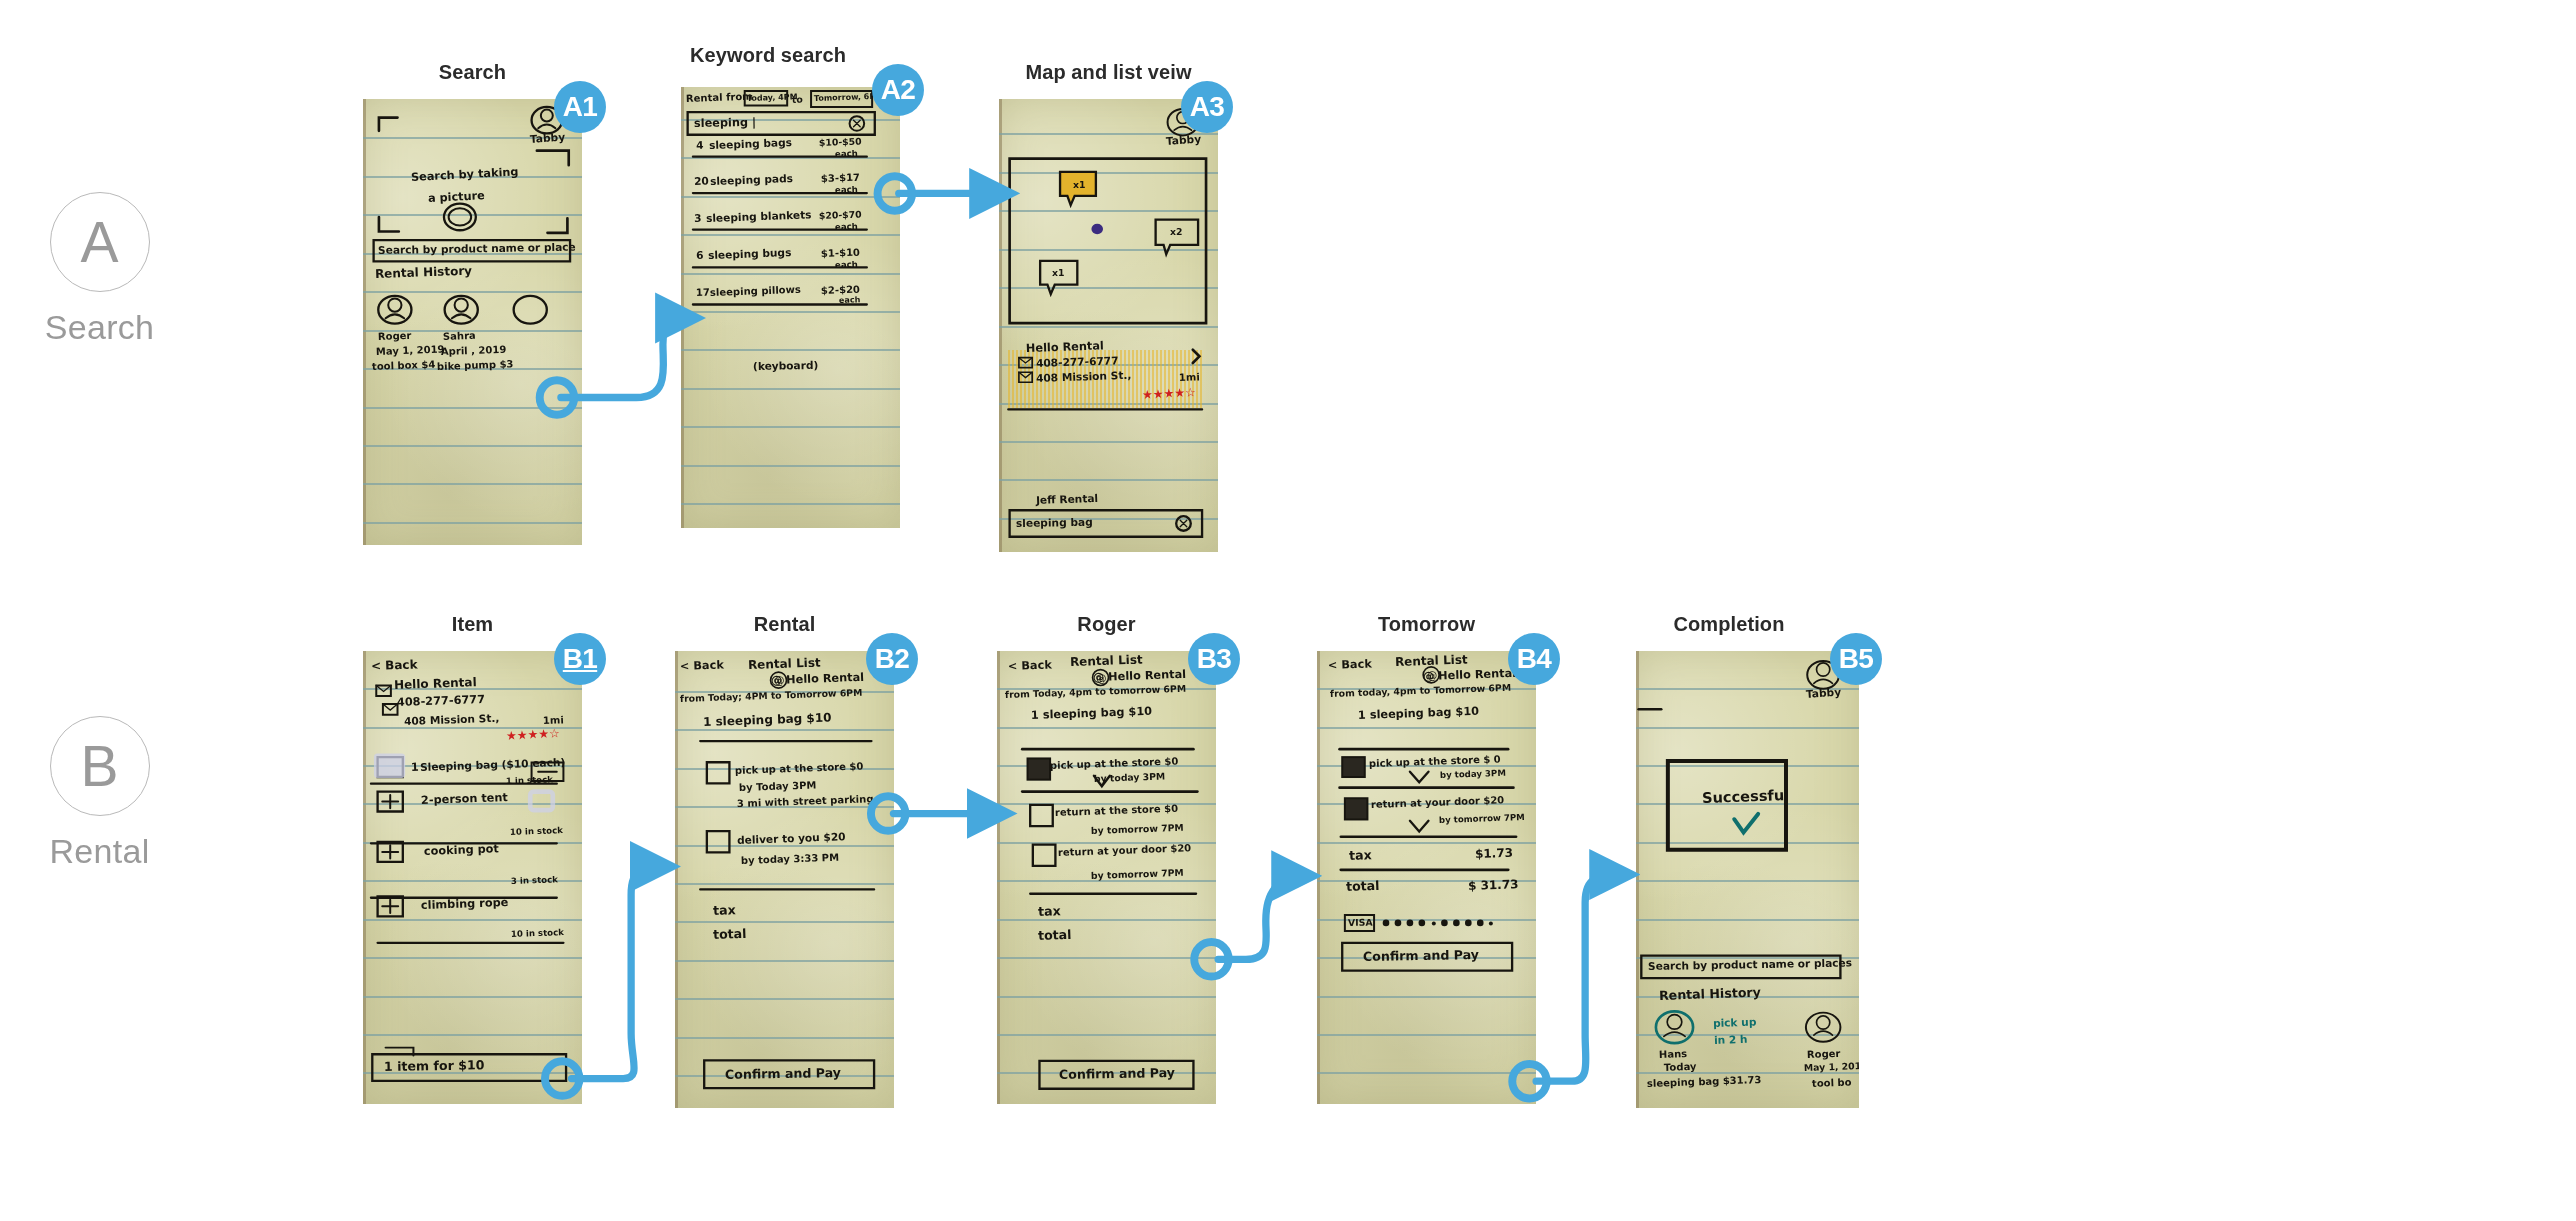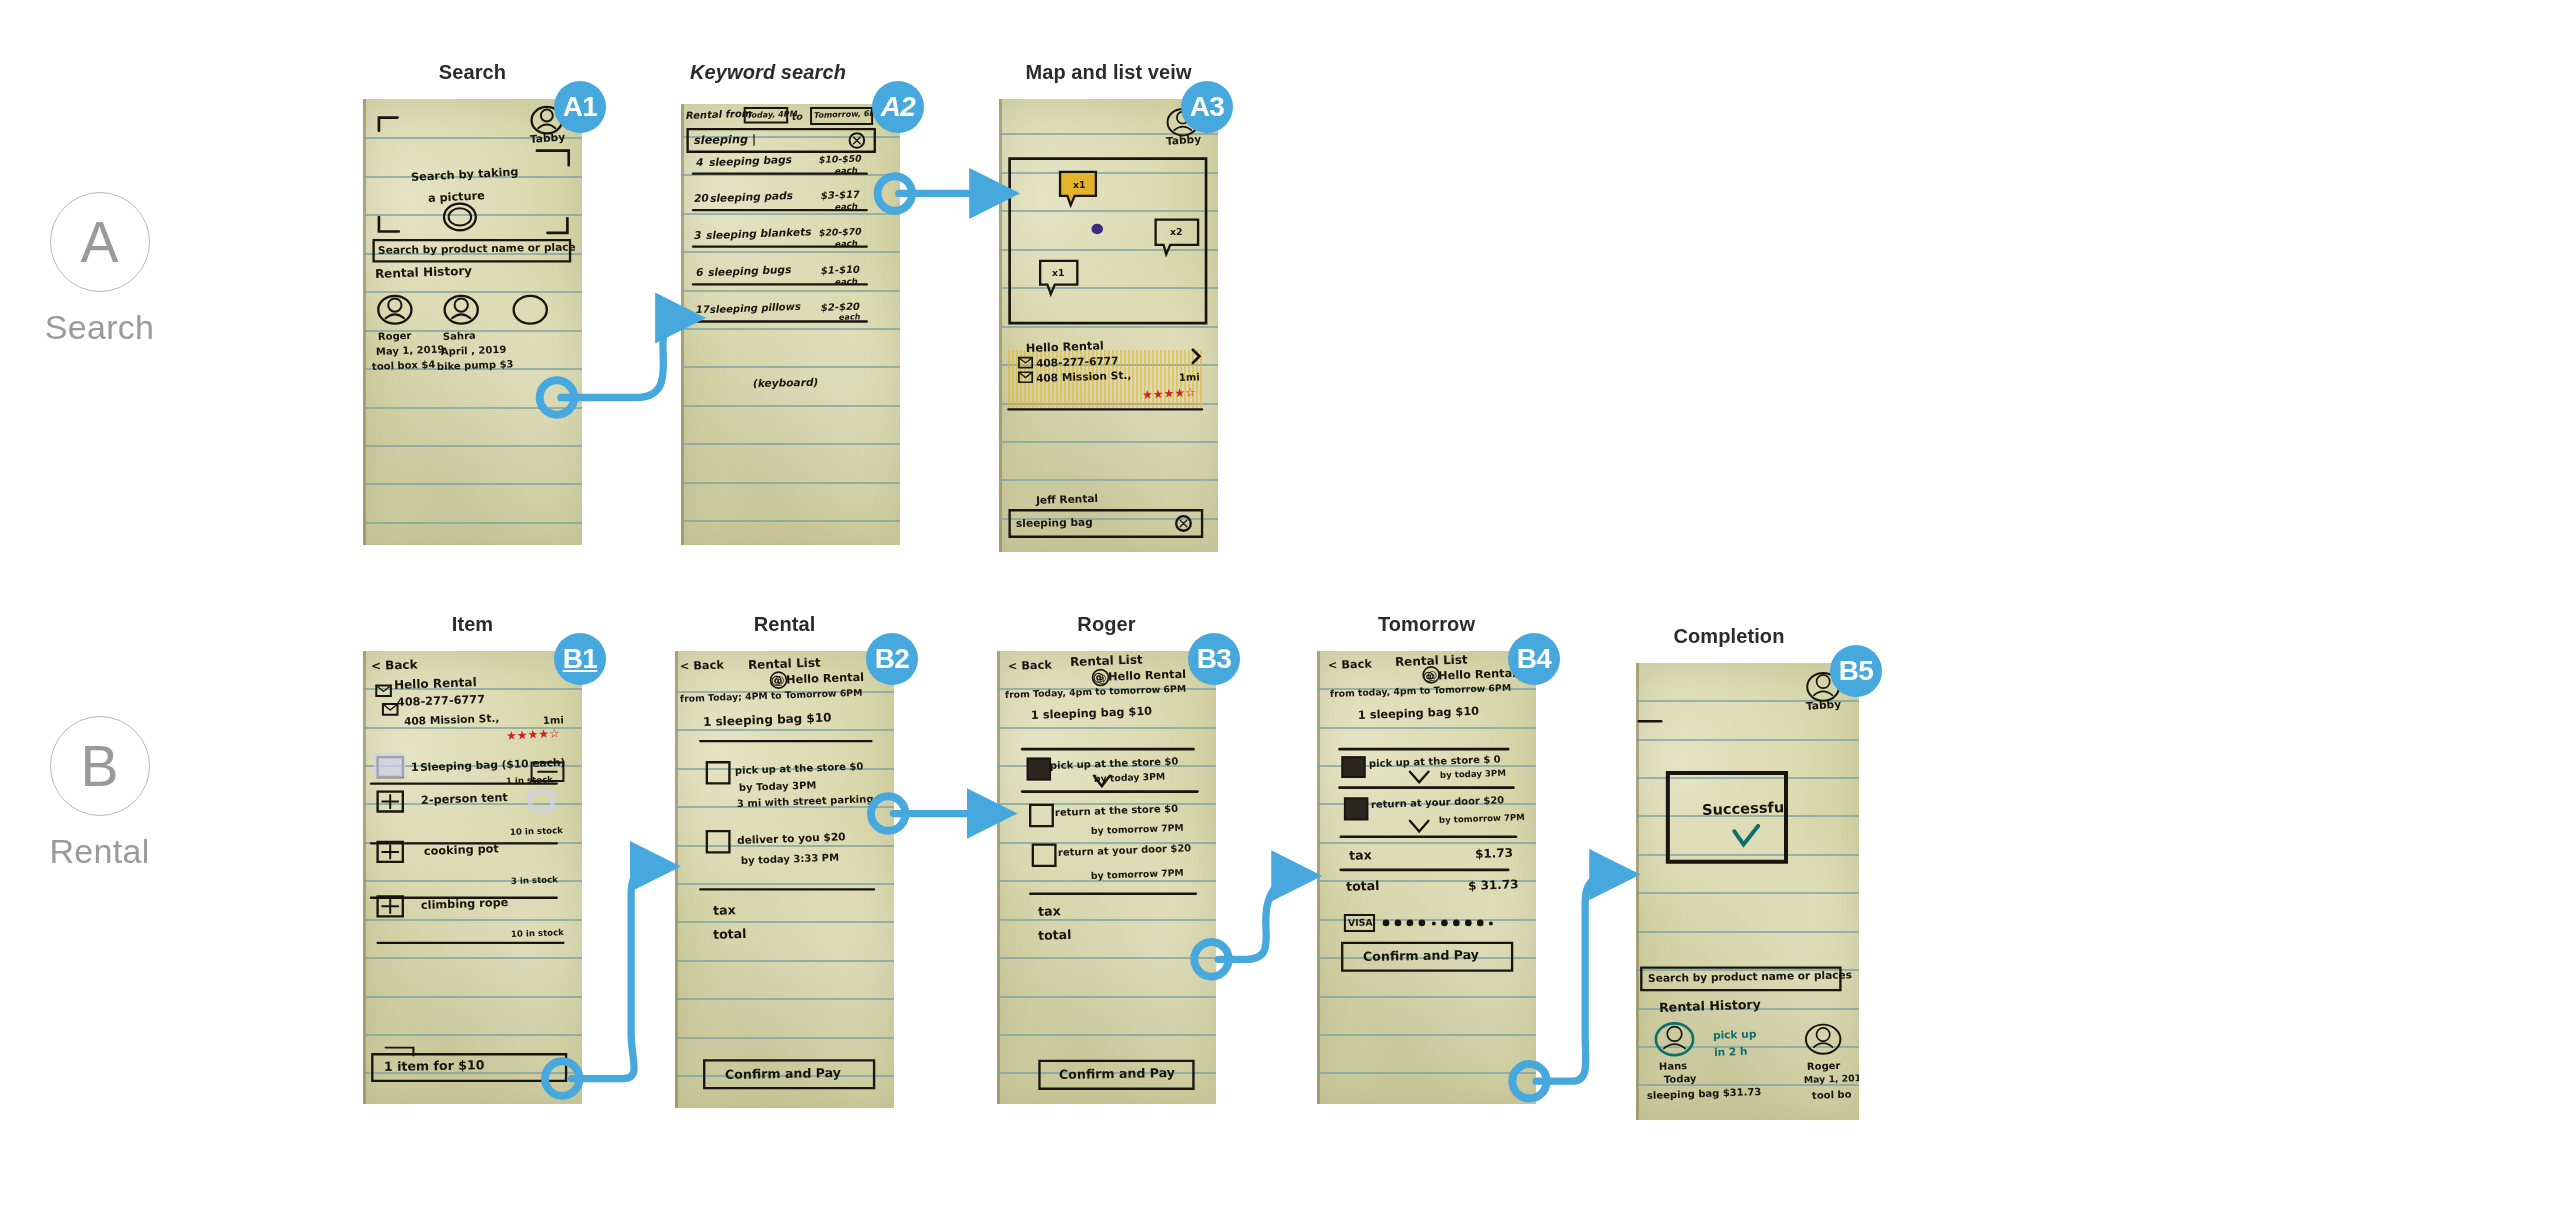--- a/index.html
+++ b/index.html
@@ -142,21 +142,21 @@
       <div class="hw" style="left:13.3px;top:247px;font-size:10px;transform:rotate(-2deg);">May 1, 2019</div>
       <div class="hw" style="left:9.3px;top:262px;font-size:10px;transform:rotate(-2deg);">tool box $4</div>
 
       <div class="hw" style="left:80px;top:232px;font-size:10px;transform:rotate(-2deg);">Sahra</div>
       <div class="hw" style="left:78px;top:247px;font-size:10px;transform:rotate(-2deg);">April , 2019</div>
       <div class="hw" style="left:74px;top:262px;font-size:10px;transform:rotate(-2deg);">bike pump $3</div>
     </div>
   </div>
 </div>
 
-<div class="panel" style="left:681px;top:61px;width:174px;height:490px;font-style:italic;">
+<div class="panel" style="left:681px;top:44px;width:174px;height:490px;">
   <div class="panel-title">Keyword search</div>
   <div class="badge" style="left:191px;top:20px;">A2</div>
 
   <div class="paper" style="left:0;top:43px;width:219px;height:441px;">
     <div class="paper-left-edge"></div>
     <div class="rules">
       <i style="top:32px"></i>
         <i style="top:70px"></i>
         <i style="top:109px"></i>
         <i style="top:147px"></i>
@@ -599,21 +599,21 @@
       <div class="hw" style="left:151px;top:228px;font-size:12px;transform:rotate(-2deg);">$ 31.73</div>
 
       <div class="hw" style="left:30.5px;top:266px;font-size:9.3px;transform:rotate(-1deg);">VISA</div>
       <div class="hw" style="left:175px;top:266px;font-size:9.3px;opacity:0;">●●●● ● ●●●● ● 7122</div>
 
       <div class="hw" style="left:46px;top:298px;font-size:12.6px;transform:rotate(-1deg);">Confirm and Pay</div>
     </div>
   </div>
 </div>
 
-<div class="panel" style="left:1636px;top:613px;width:186px;height:504px;margin-top:12px;">
+<div class="panel" style="left:1636px;top:613px;width:186px;height:504px;">
   <div class="panel-title">Completion</div>
   <div class="badge" style="left:194px;top:20px;">B5</div>
 
   <div class="paper" style="left:0;top:38px;width:223px;height:457px;">
     <div class="paper-left-edge"></div>
     <div class="rules">
       <i style="top:37px"></i>
         <i style="top:76px"></i>
         <i style="top:114px"></i>
         <i style="top:152px"></i>

